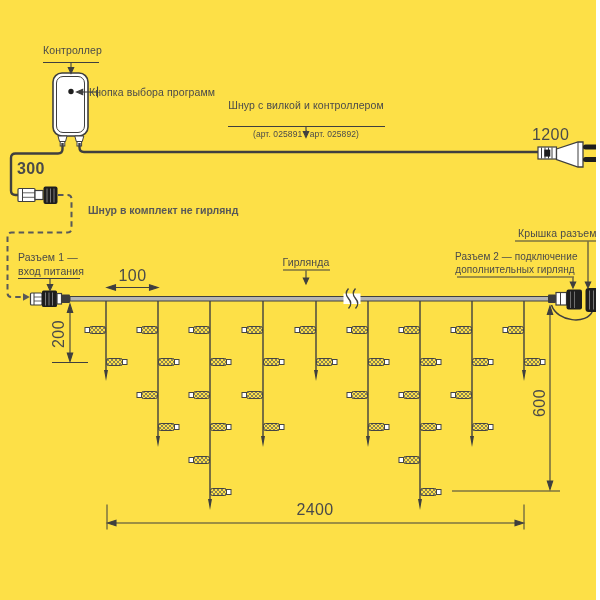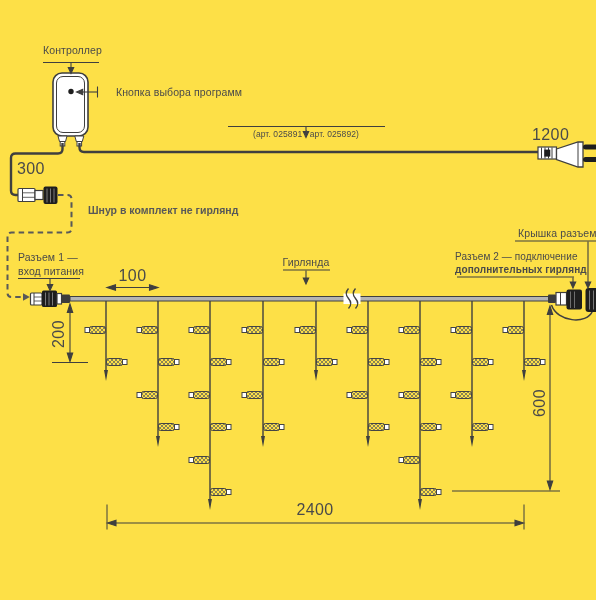--- a/index.html
+++ b/index.html
@@ -232,29 +232,30 @@
 
     <line x1="109" y1="523" x2="522" y2="523"></line>
     <polygon points="107.5,523 116,520.3 116,525.7"></polygon>
     <polygon points="523.5,523 515,520.3 515,525.7"></polygon>
     <line x1="107" y1="504.5" x2="107" y2="529.5" stroke-width="1"></line>
     <line x1="524" y1="504.5" x2="524" y2="529.5" stroke-width="1"></line>
   </g>
 </svg>
 
 <div class="lbl" style="left:43px;top:44px;">Контроллер</div>
-<div class="lbl" style="left:116px;top:86px;">Кнопка выбора программ</div>
+<div class="lbl" style="left:89px;top:86px;">Кнопка выбора программ</div>
+<div class="lbl ctr" style="left:226px;top:99px;width:160px;">Шнур с вилкой и контроллером</div>
 <div class="lbl lbl-sm ctr" style="left:226px;top:129px;width:160px;">(арт. 025891 / арт. 025892)</div>
 <div class="dim" style="left:500px;top:126px;margin-left:32px;">1200</div>
-<div class="dim" style="left:17px;top:160px;">300</div>
+<div class="dim" style="left:17px;top:160px;font-weight:bold;">300</div>
 <div class="lbl-b" style="position:absolute;left:88px;top:204px;">Шнур в комплект не гирлянд</div>
 <div class="lbl" style="left:18px;top:251px;">Разъем 1 —</div>
 <div class="lbl" style="left:18px;top:264.5px;">вход питания</div>
 <div class="dim ctr" style="left:107px;top:267px;width:51px;">100</div>
 <div class="lbl ctr" style="left:282px;top:256px;width:48px;">Гирлянда</div>
 <div class="lbl rgt" style="left:518px;top:227px;width:80px;">Крышка разъема</div>
 <div class="lbl ctr" style="left:455px;top:251px;width:120px;font-size:10px;">Разъем 2 — подключение</div>
-<div class="lbl ctr" style="left:455px;top:263.5px;width:120px;font-size:10px;font-weight:bold;">дополнительных гирлянд</div>
+<div class="lbl ctr" style="left:455px;top:263.5px;width:120px;font-size:10px;">дополнительных гирлянд</div>
 <div class="dim ctr rot" style="left:39px;top:325px;width:40px;">200</div>
 <div class="dim ctr rot" style="left:520px;top:394px;width:40px;">600</div>
 <div class="dim ctr" style="left:285px;top:501px;width:60px;">2400</div>
 
 </div>
 
 </body></html>

